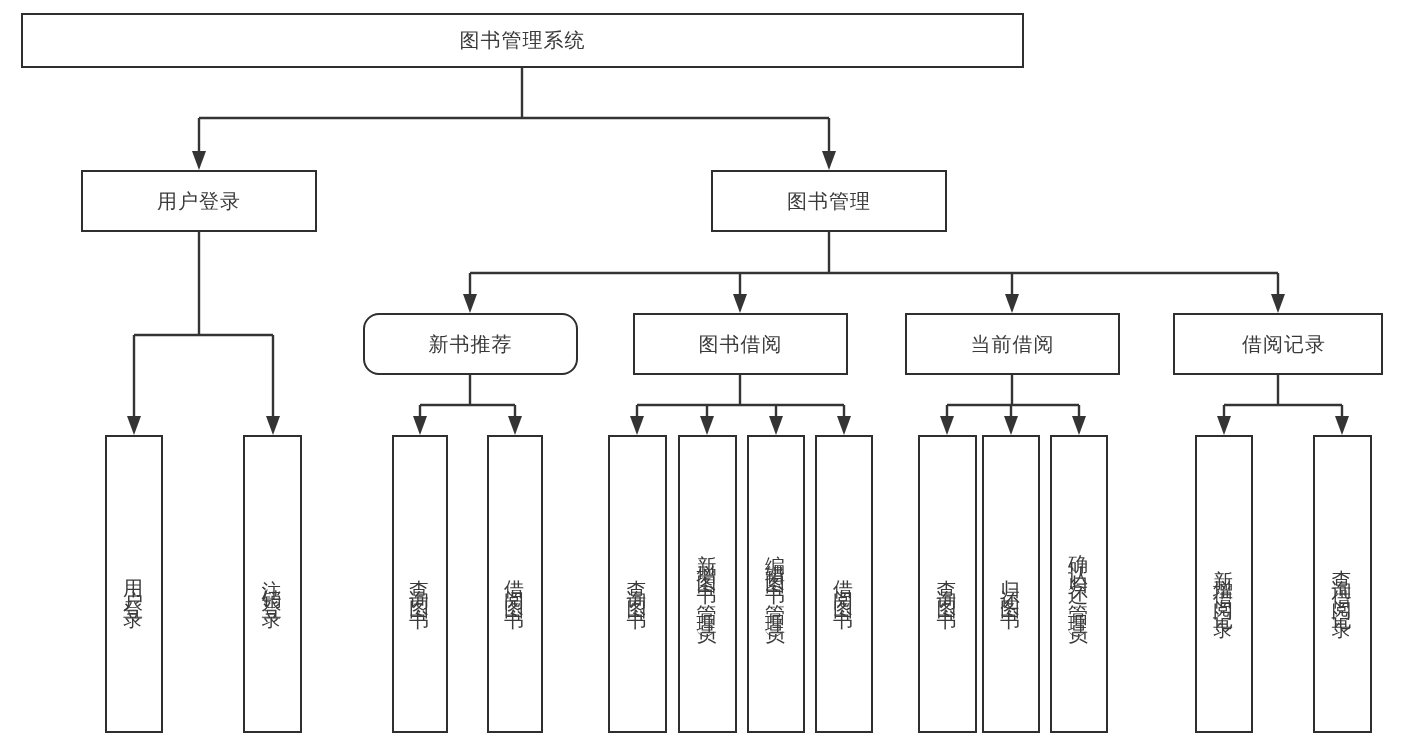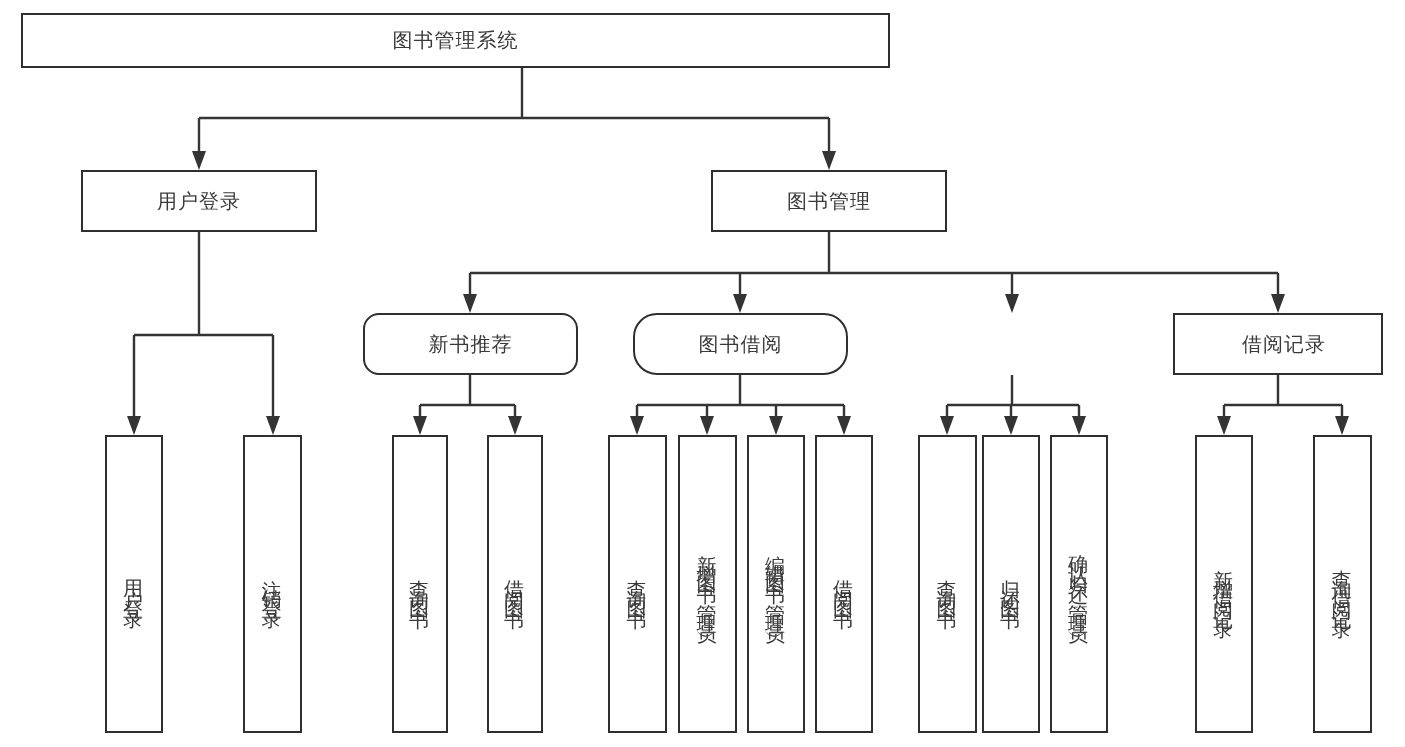--- a/index.html
+++ b/index.html
@@ -94,36 +94,39 @@
       <polygon points="769,416 783,416 776,435"></polygon>
       <polygon points="837,416 851,416 844,435"></polygon>
       <polygon points="940,416 954,416 947,435"></polygon>
       <polygon points="1004,416 1018,416 1011,435"></polygon>
       <polygon points="1072,416 1086,416 1079,435"></polygon>
       <polygon points="1217,416 1231,416 1224,435"></polygon>
       <polygon points="1335,416 1349,416 1342,435"></polygon>
     </g>
   </svg>
 
-  <div class="node h-box" style="left:21px; top:13px; width:869px; height:55px;">
+  <div class="node h-box" style="left:21px; top:13px; width:1003px; height:55px;">
     <span>图书管理系统</span>
   </div>
 
   <div class="node h-box" style="left:81px; top:170px; width:236px; height:62px;">
     <span>用户登录</span>
   </div>
   <div class="node h-box" style="left:711px; top:170px; width:236px; height:62px;">
     <span>图书管理</span>
   </div>
 
   <div class="node h-box" style="left:363px; top:313px; width:215px; height:62px;border-radius:16px;">
     <span>新书推荐</span>
   </div>
-  <div class="node h-box" style="left:633px; top:313px; width:215px; height:62px;border-radius:24px;">
+  <div class="node h-box" style="left:633px; top:313px; width:215px; height:62px;">
     <span>图书借阅</span>
+  </div>
+  <div class="node h-box" style="left:905px; top:313px; width:215px; height:62px;">
+    <span>当前借阅</span>
   </div>
   <div class="node h-box" style="left:1173px; top:313px; width:210px; height:62px;padding-left:12px;">
     <span>借阅记录</span>
   </div>
 
   <div class="node v-box" style="left:105px; top:435px; width:58px; height:298px;">
     <span>用户登录</span>
   </div>
   <div class="node v-box" style="left:243px; top:435px; width:59px; height:298px;">
     <span>注销登录</span>

